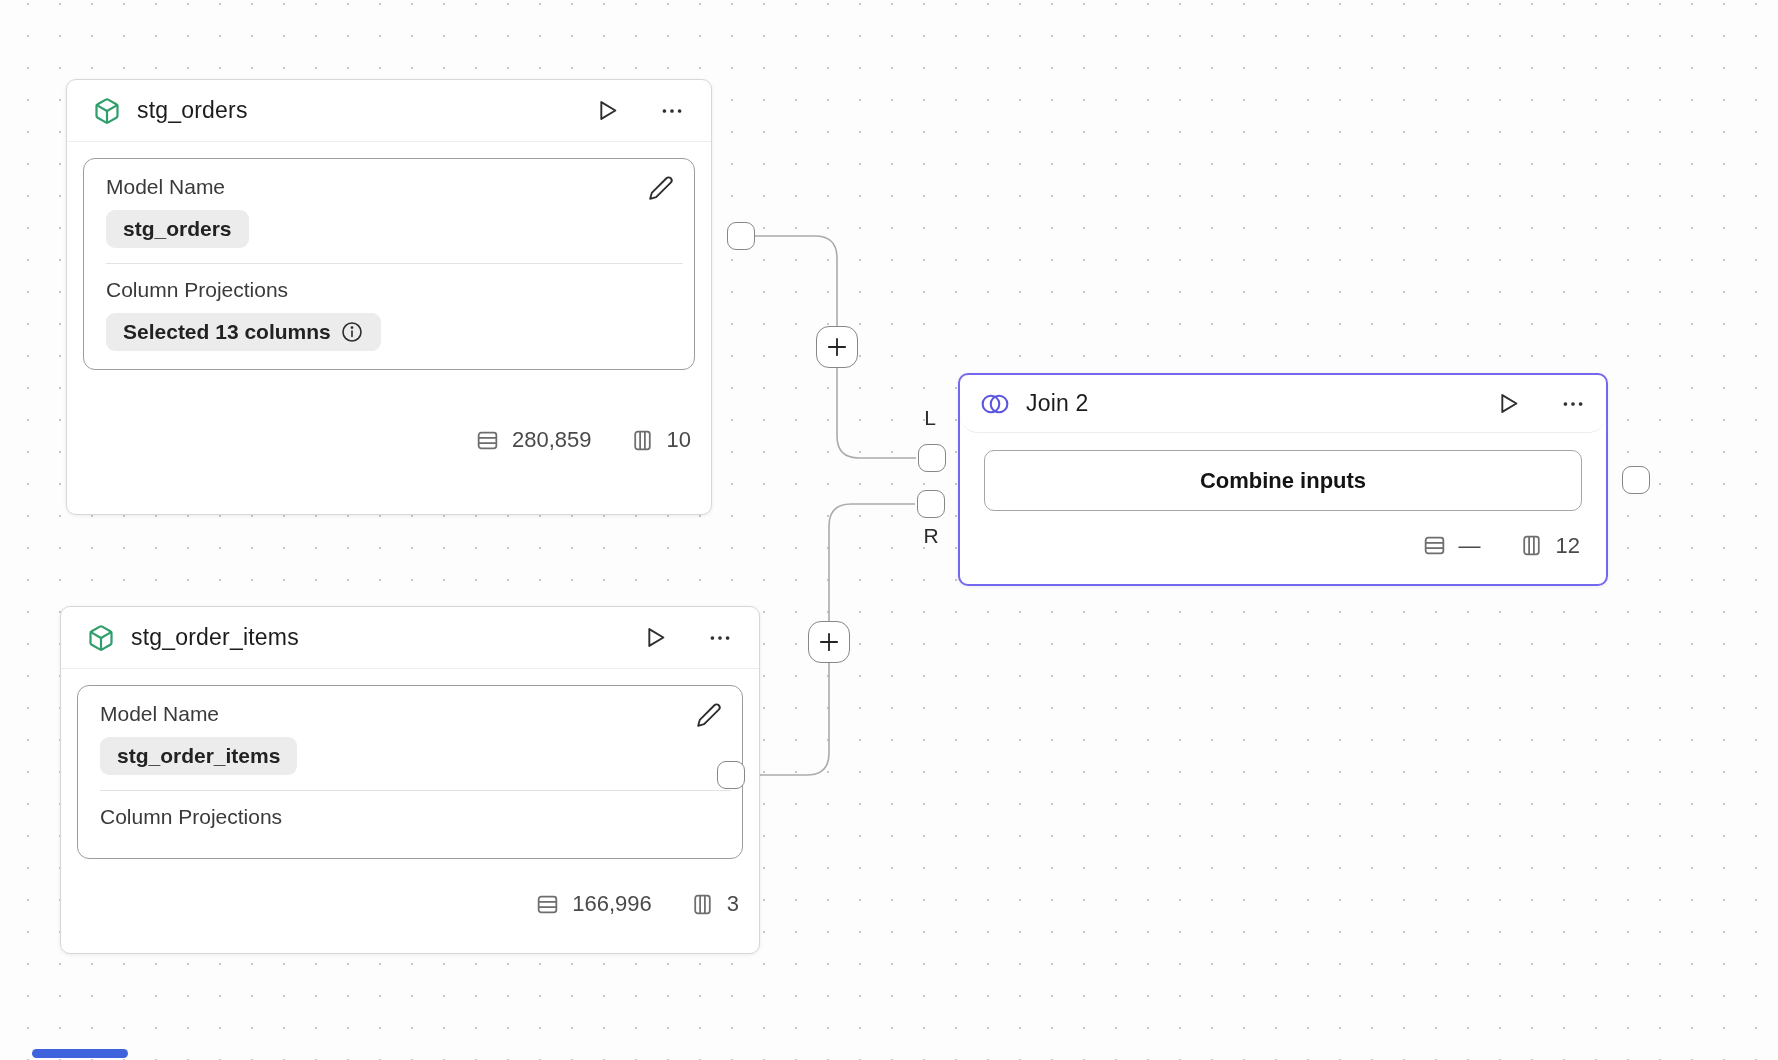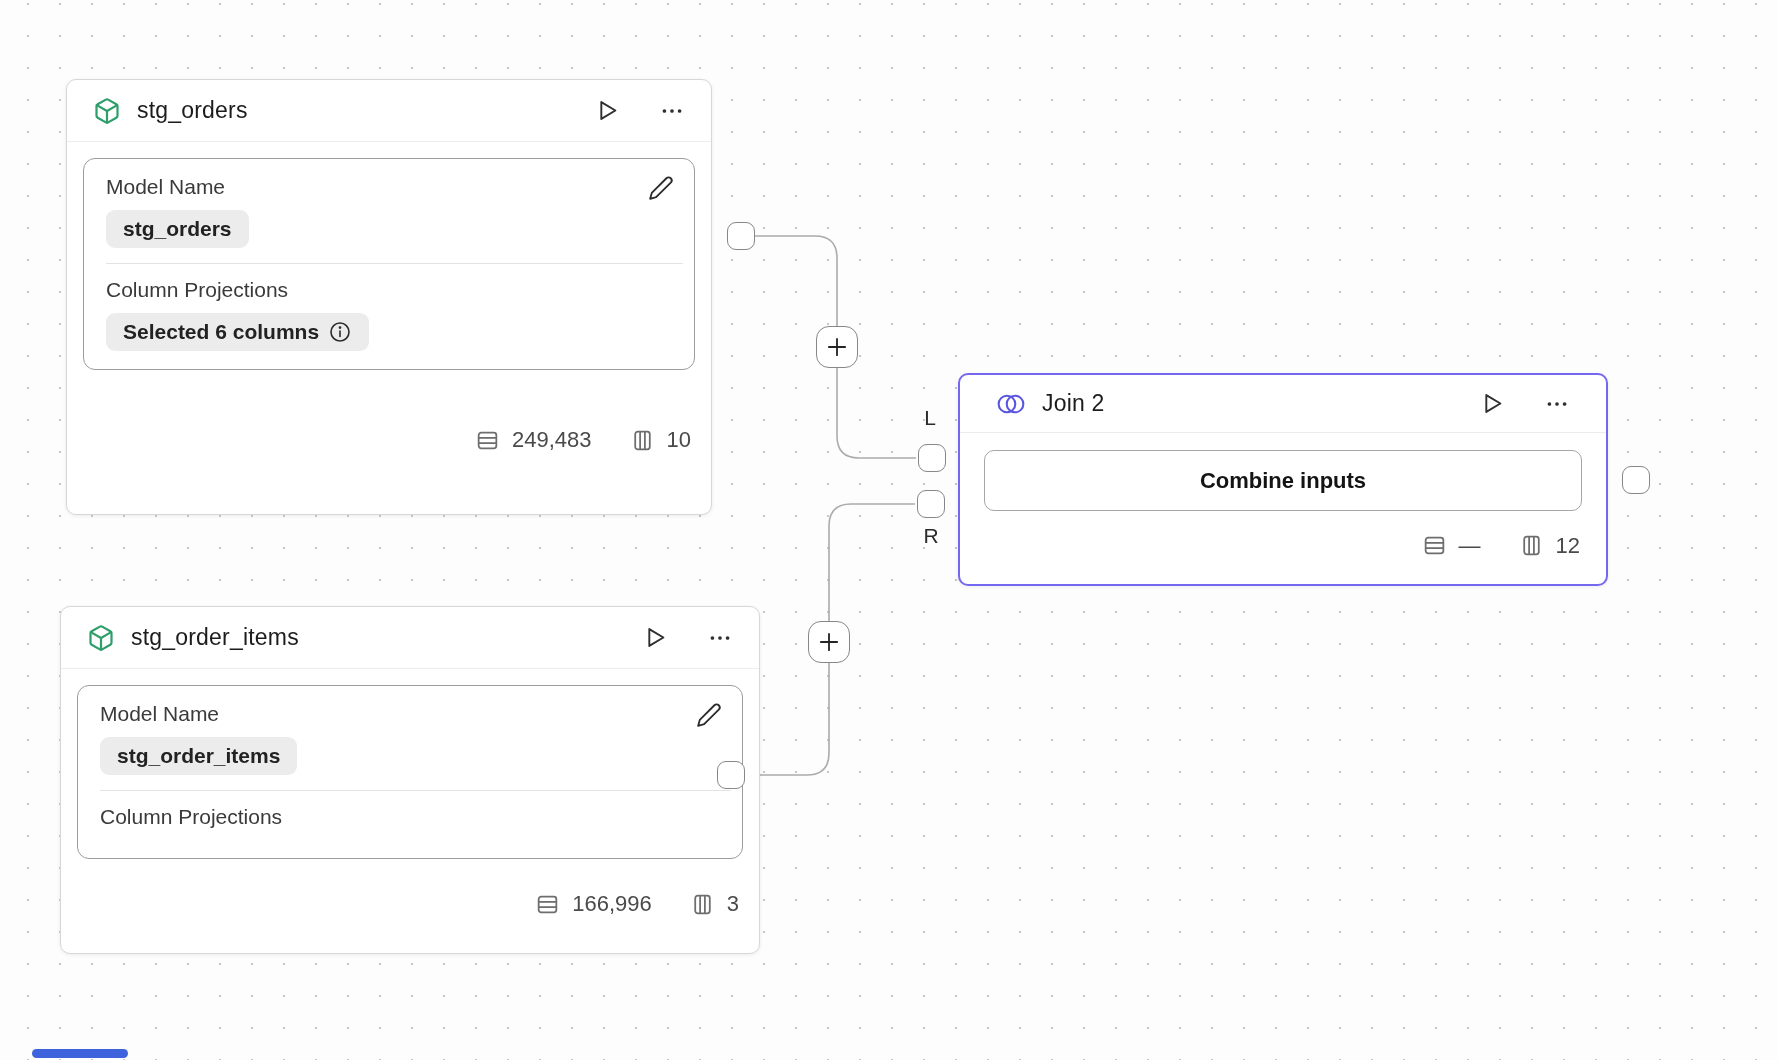--- a/index.html
+++ b/index.html
@@ -35,21 +35,21 @@
     border-radius:9px; padding:7px 17px; font-size:21px; font-weight:700; color:#222;
   }
   .card-divider { border:none; border-top:1px solid #e3e3e3; margin:15px 0 14px 0; }
   .pencil-btn { position:absolute; top:16px; right:20px; }
   .node-footer {
     flex:1; display:flex; align-items:center; justify-content:flex-end;
     gap:12px; padding:0 20px 4px 0; font-size:22px; color:#4a4a4a;
   }
   .footer-gap { width:14px; }
   .join-node { border:2.5px solid #7568f0; }
-  .join-node .node-header { height:58px; flex-basis:58px; padding:0 36px; }
+  .join-node .node-header { height:58px; flex-basis:58px; padding:0 20px;border-radius:18px; }
   .combine-btn {
     margin:17px 24px 0 24px; height:61px; background:#fff;
     border:1.5px solid #a6a6a6; border-radius:10px;
     font-size:22px; font-weight:700; color:#141414;
     display:flex; align-items:center; justify-content:center; cursor:pointer;
     font-family:"Liberation Sans", sans-serif;
   }
   .port {
     position:absolute; width:28px; height:28px; background:#fff;
     border:1.7px solid #878787; border-radius:9px;
@@ -105,40 +105,40 @@
             <path d="M17 3a2.828 2.828 0 1 1 4 4L7.5 20.5 2 22l1.5-5.5L17 3z"></path>
           </svg>
       </button>
       <div class="field-label">Model Name</div>
       <span class="pill">
           <span>stg_orders</span>
         </span>
       <hr class="card-divider">
       <div class="field-label">Column Projections</div>
       <span class="pill">
-        <span>Selected 6 columns</span>
+        <span>Selected 13 columns</span>
         <span style="display:flex;">
           <svg width="24" height="24" viewBox="0 0 24 24" fill="none" stroke="#2b2b2b" stroke-width="1.6" stroke-linecap="round">
               <circle cx="12" cy="12" r="9"></circle>
               <line x1="12" y1="11" x2="12" y2="16.5"></line>
               <circle cx="12" cy="7.6" r="0.6" fill="#2b2b2b"></circle>
             </svg>
         </span>
       </span>
     </div>
   </div>
   <div class="node-footer">
     <span style="display:flex;">
       <svg width="25" height="25" viewBox="0 0 24 24" fill="none" stroke="#6e6e6e" stroke-width="1.7">
           <rect x="3.5" y="4.5" width="17" height="15" rx="2.5"></rect>
           <line x1="3.5" y1="9.5" x2="20.5" y2="9.5"></line>
           <line x1="3.5" y1="14.5" x2="20.5" y2="14.5"></line>
         </svg>
     </span>
-    <span>249,483</span>
+    <span>280,859</span>
     <span class="footer-gap"></span>
     <span style="display:flex;">
       <svg width="25" height="25" viewBox="0 0 24 24" fill="none" stroke="#6e6e6e" stroke-width="1.7">
           <rect x="5" y="3.5" width="14" height="17" rx="2.5"></rect>
           <line x1="9.7" y1="3.5" x2="9.7" y2="20.5"></line>
           <line x1="14.3" y1="3.5" x2="14.3" y2="20.5"></line>
         </svg>
     </span>
     <span>10</span>
   </div>

